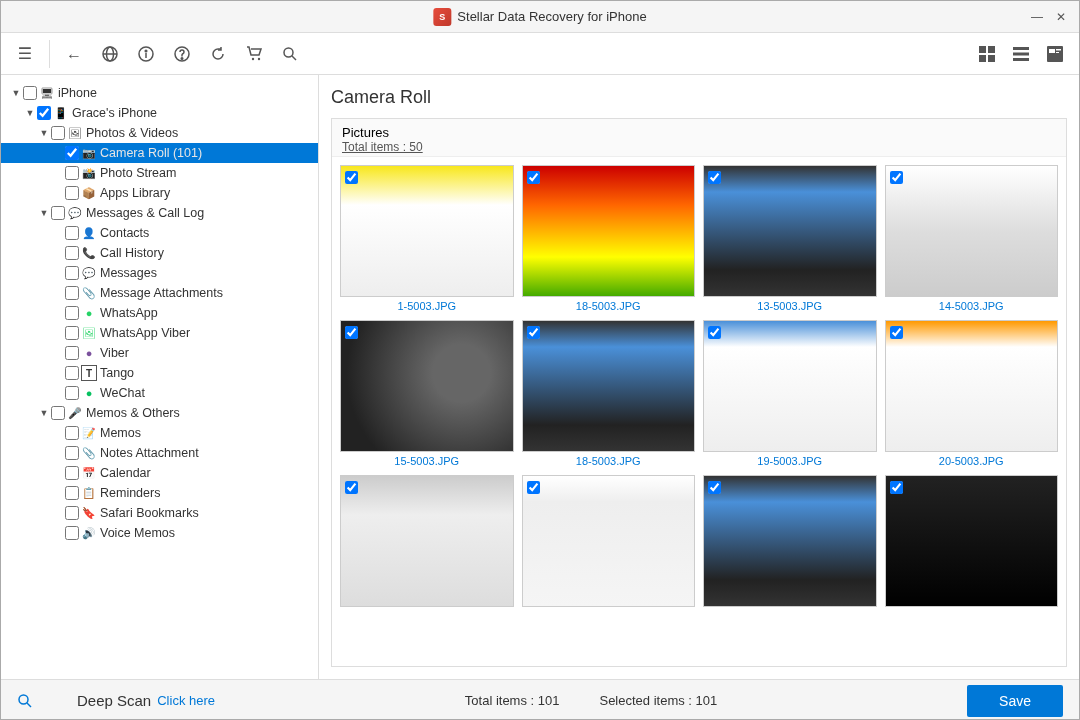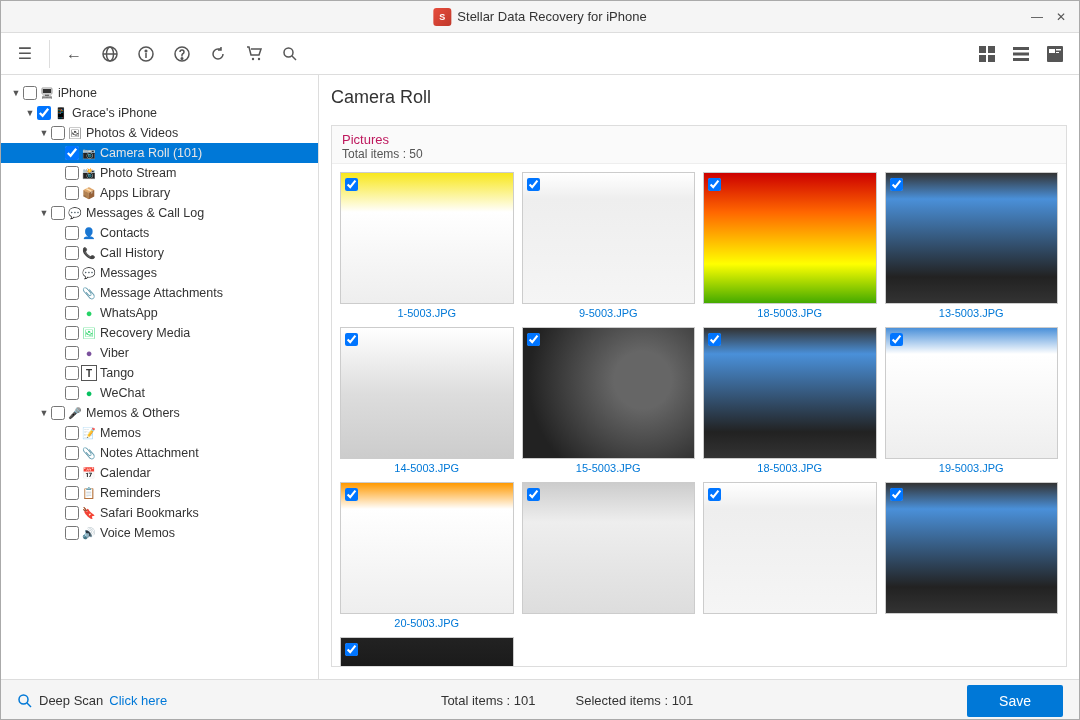--- a/index.html
+++ b/index.html
@@ -99,47 +99,47 @@
     .item-label { margin-left: 3px; }
 
     
     .content-area {
       flex: 1;
       background: #fff;
       overflow: hidden;
       display: flex;
       flex-direction: column;
       padding: 12px;
-      gap: 7px;
     }
     .content-title {
       font-size: 18px;
       font-weight: 400;
       color: #333;
       margin-bottom: 10px;
     }
     .pictures-panel {
       flex: 1;
       border: 1px solid #ddd;
       overflow: hidden;
       display: flex;
       flex-direction: column;
     }
     .pictures-header {
       padding: 6px 10px 2px;
       background: #fafafa;
       border-bottom: 1px solid #eee;
     }
     .pictures-header .section-name {
-      color: #be185d;
+      color: #000000;
       font-size: 13px;
     }
     .pictures-header .total-items {
       font-size: 12px;
       color: #555;
+      text-decoration: underline;
     }
     .pictures-grid-wrapper {
       flex: 1;
       overflow-y: auto;
       padding: 8px;
     }
     .pictures-grid {
       display: grid;
       grid-template-columns: repeat(4, 1fr);
       gap: 8px;
@@ -197,21 +197,21 @@
     .status-bar-center { display: flex; gap: 40px; font-size: 13px; color: #333; }
     .save-btn {
       background: #0078d7;
       color: white;
       border: none;
       padding: 8px 32px;
       font-size: 14px;
       cursor: pointer;
       border-radius: 2px;
     }
-    .deep-scan-text { font-size: 13px; color: #333; }
+    .deep-scan-text { font-size: 15px; color: #333; margin-left: 38px; }
     .click-here-link { color: #0078d7; cursor: pointer; text-decoration: none; font-size: 13px; }
 
     
     .sidebar::-webkit-scrollbar, .pictures-grid-wrapper::-webkit-scrollbar { width: 8px; }
     .sidebar::-webkit-scrollbar-thumb, .pictures-grid-wrapper::-webkit-scrollbar-thumb { background: #ccc; border-radius: 4px; }
 
     
     .sc-1 { background: linear-gradient(180deg, #f8e71c 0%, #fff 30%, #eee 100%); }
     .sc-2 { background: linear-gradient(180deg, #333 0%, #4a90d9 20%, #222 80%, #333 100%); }
     .sc-3 { background: linear-gradient(180deg, #fff 0%, #eee 20%, #f5f5f5 100%); }
@@ -396,21 +396,21 @@
       <span class="tree-arrow" style="visibility:hidden">▶</span>
       <input type="checkbox" class="tree-checkbox" style="">
       <span class="tree-icon" style="color:#25d366;">●</span>
       <span class="item-label">WhatsApp</span>
     </div>
 
     <div class="tree-item indent-4">
       <span class="tree-arrow" style="visibility:hidden">▶</span>
       <input type="checkbox" class="tree-checkbox" style="">
       <span class="tree-icon" style="color:#25d366;">🖼</span>
-      <span class="item-label">Recovery Media</span>
+      <span class="item-label">WhatsApp Viber</span>
     </div>
 
     <div class="tree-item indent-4">
       <span class="tree-arrow" style="visibility:hidden">▶</span>
       <input type="checkbox" class="tree-checkbox" style="">
       <span class="tree-icon" style="color:#7b519d;">●</span>
       <span class="item-label">Viber</span>
     </div>
 
     <div class="tree-item indent-4">
@@ -492,31 +492,20 @@
         <div class="photo-item">
       <div class="photo-thumb-wrap">
         <label class="checkbox-overlay">
           <input type="checkbox" checked="" style="">
         </label>
         <div class="photo-thumb-inner">
           <div class="photo-placeholder sc-1"></div>
         </div>
       </div>
       <div class="photo-label">1-5003.JPG</div>
-    </div>
-            <div class="photo-item">
-      <div class="photo-thumb-wrap">
-        <label class="checkbox-overlay">
-          <input type="checkbox" checked="" style="">
-        </label>
-        <div class="photo-thumb-inner">
-          <div class="photo-placeholder sc-3"></div>
-        </div>
-      </div>
-      <div class="photo-label">9-5003.JPG</div>
     </div>
             <div class="photo-item">
       <div class="photo-thumb-wrap">
         <label class="checkbox-overlay">
           <input type="checkbox" checked="" style="">
         </label>
         <div class="photo-thumb-inner">
           <div class="photo-placeholder sc-5"></div>
         </div>
       </div>

